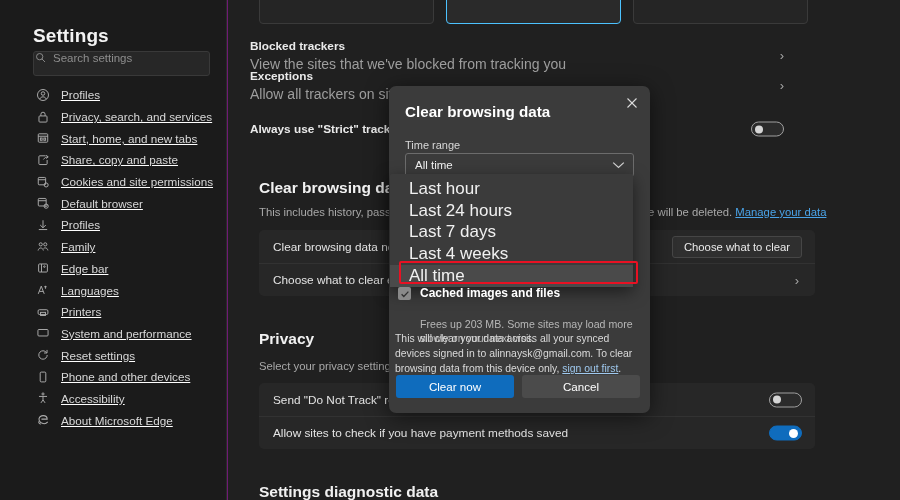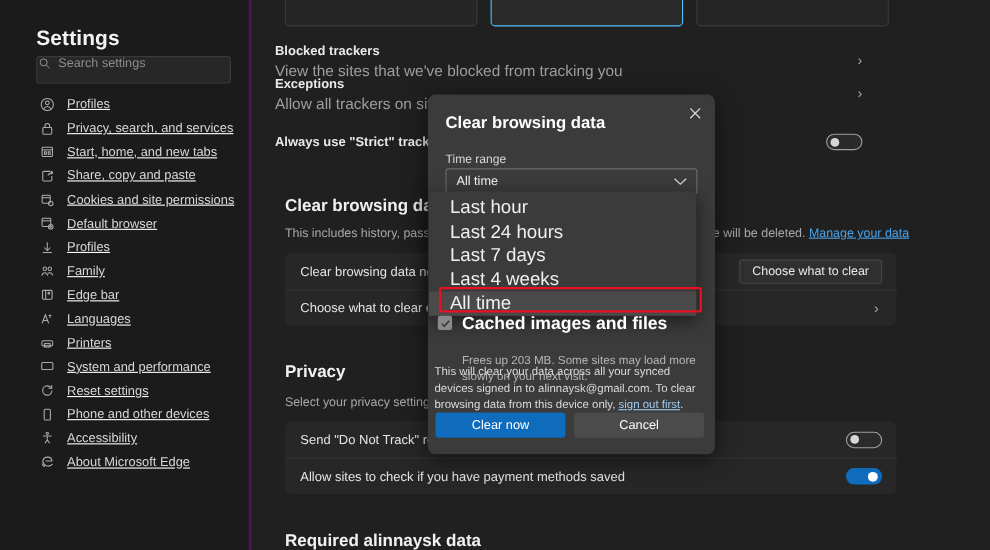--- a/index.html
+++ b/index.html
@@ -163,21 +163,21 @@
 
   .chk-row {
     position: absolute; left: 398px; top: 286px; width: 245px;
     z-index: 45;
   }
   .chk-box {
     position: absolute; left: 0; top: 1px;
     width: 13px; height: 13px; border-radius: 2px;
     background: #8a8a8a; display: flex; align-items: center; justify-content: center;
   }
-  .chk-lbl { margin-left: 22px; font-size: 16px; font-weight: 600; color: #ffffff; }
+  .chk-lbl { margin-left: 22px; font-size: 12px; font-weight: 600; color: #ffffff; }
   .chk-sub { margin-left: 22px; margin-top: 17px; font-size: 10.6px; color: #b7b7b7; line-height: 1.35; width: 220px; }
 
   .dlg-note {
     position: absolute; left: 395px; top: 331px; width: 238px;
     font-size: 10.4px; color: #dadada; line-height: 1.45;
     z-index: 45;
   }
   .dlg-note a { color: #9fc9ef; text-decoration: underline; }
 
   .dlg-buttons { position: absolute; left: 396px; top: 375px; display: flex; gap: 8px; z-index: 45; border-radius: 10px; }
@@ -411,21 +411,21 @@
         </div>
       </div>
       <div class="panel-row">
         <span class="pr-lbl">Allow sites to check if you have payment methods saved</span>
         <div class="toggle on">
           <div class="knob"></div>
         </div>
       </div>
     </div>
 
-    <div class="sec-head" style="top:483px;">Required alinnaysk data</div>
+    <div class="sec-head" style="top:483px;">Settings diagnostic data</div>
   </div>
 
   <div class="dialog">
     <div class="dlg-close">
       <svg width="12" height="12" viewBox="0 0 12 12" stroke="#dcdcdc" stroke-width="1.1">
         <line x1="1.5" y1="1.5" x2="10.5" y2="10.5"></line>
           <line x1="10.5" y1="1.5" x2="1.5" y2="10.5"></line>
       </svg>
     </div>
     <div class="dlg-title">Clear browsing data</div>

